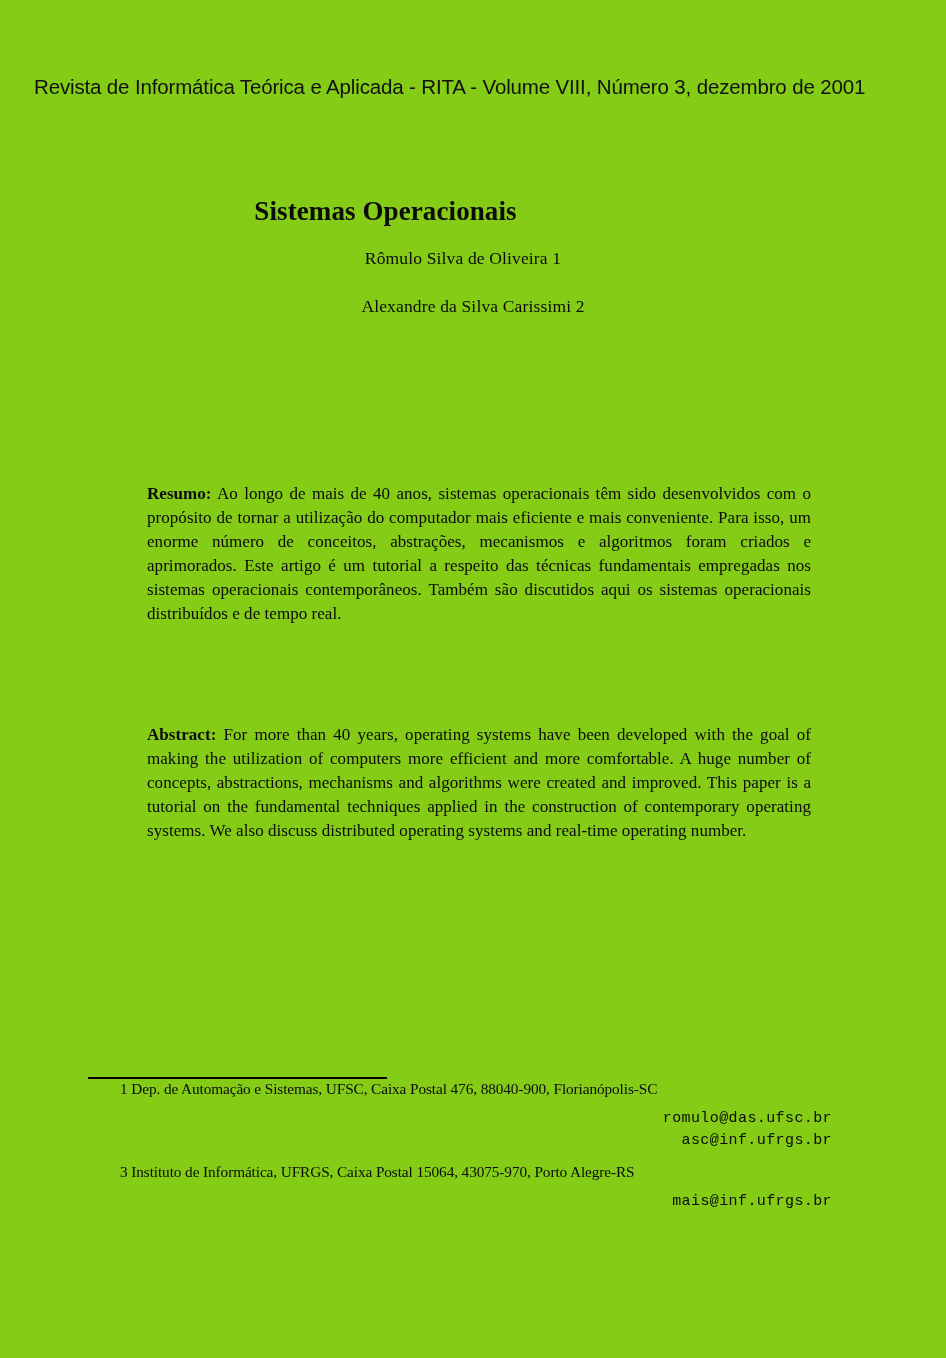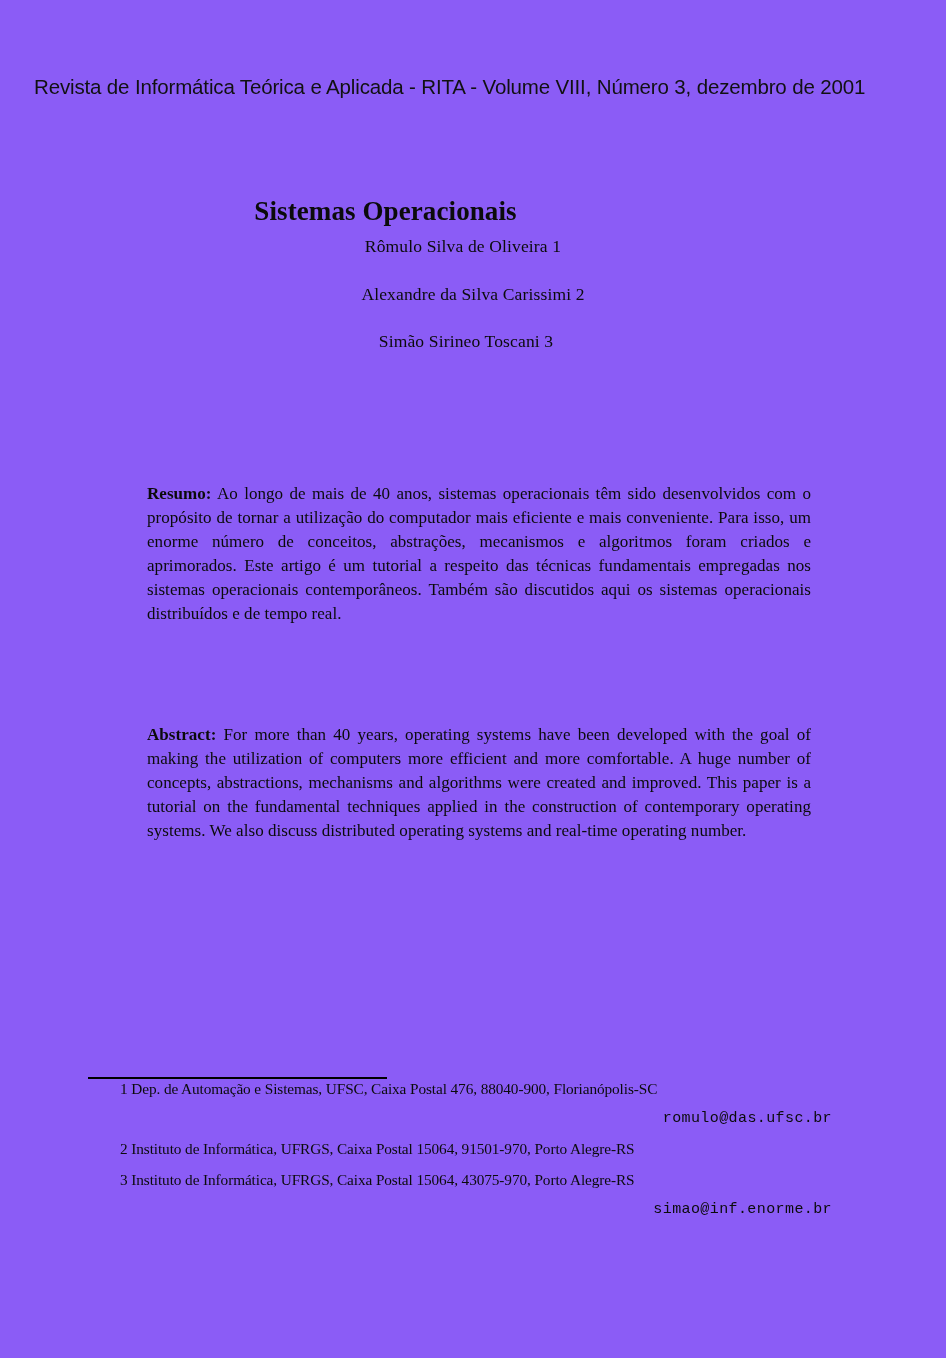--- a/index.html
+++ b/index.html
@@ -14,21 +14,21 @@
     position: relative;
     overflow: hidden;
     font-family: "Liberation Serif", "DejaVu Serif", serif;
     color: #000000;
     -webkit-font-smoothing: none;
   }
 
   .page {
     position: absolute;
     inset: 0;
-    background: #8b5cf6;
+    background: #84cc16;
   }
 
   
   .running-head {
     position: absolute;
     left: 34px;
     top: 74px;
     width: 880px;
     font-family: "Liberation Sans", "DejaVu Sans", sans-serif;
     font-size: 20.5px;
@@ -49,21 +49,21 @@
     font-weight: bold;
     line-height: 34px;
     letter-spacing: 0.1px;
     color: #0b0b0b;
   }
 
   
   .authors {
     position: absolute;
     left: 0;
-    top: 234px;
+    top: 246px;
     width: 910px;
   }
   .author-line {
     text-align: center;
     font-size: 17.5px;
     line-height: 24px;
     letter-spacing: 0.15px;
     color: #0b0b0b;
     margin: 0;
   }
@@ -128,36 +128,35 @@
 
 <div class="page">
 
   <div class="running-head">Revista de Informática Teórica e Aplicada - RITA - Volume VIII, Número  3, dezembro de 2001</div>
 
   <h1 class="doc-title">Sistemas Operacionais</h1>
 
   <div class="authors">
     <p class="author-line a1">Rômulo Silva de Oliveira 1</p>
     <p class="author-line a2">Alexandre da Silva Carissimi 2</p>
-    <p class="author-line a3">Simão Sirineo Toscani 3</p>
   </div>
 
   <p class="abstract-block resumo">
     <b>Resumo:</b><span> Ao longo de mais de 40 anos, sistemas operacionais têm sido desenvolvidos com o propósito de tornar a utilização do computador mais eficiente e mais conveniente. Para isso, um enorme número de conceitos, abstrações, mecanismos e algoritmos foram criados e aprimorados. Este artigo é um tutorial a respeito das técnicas fundamentais empregadas nos sistemas operacionais contemporâneos. Também são discutidos aqui os sistemas</span>
     <span class="last-line">operacionais distribuídos e de tempo real.</span>
   </p>
 
   <p class="abstract-block abstract">
     <b>Abstract:</b><span> For more than 40 years, operating systems have been developed with the goal of making the utilization  of computers more efficient and more comfortable. A huge number of concepts, abstractions, mechanisms and algorithms were created and improved. This paper is a tutorial on the fundamental techniques applied in the construction of contemporary operating systems. We also discuss distributed operating systems and real-time operating</span>
     <span class="last-line">number.</span>
   </p>
 
   <div class="footnote-rule"></div>
 
   <div class="footnotes">
     <p class="fn-ref">1 Dep. de Automação e Sistemas, UFSC, Caixa Postal 476, 88040-900, Florianópolis-SC</p>
     <p class="fn-email">romulo@das.ufsc.br</p>
-    <p class="fn-ref">2 Instituto de Informática, UFRGS, Caixa Postal 15064, 91501-970, Porto Alegre-RS</p>
+    <p class="fn-email">asc@inf.ufrgs.br</p>
     <p class="fn-ref">3 Instituto de Informática, UFRGS, Caixa Postal 15064, 43075-970, Porto Alegre-RS</p>
-    <p class="fn-email">simao@inf.enorme.br</p>
+    <p class="fn-email">mais@inf.ufrgs.br</p>
   </div>
 
 </div>
 
 </body></html>

